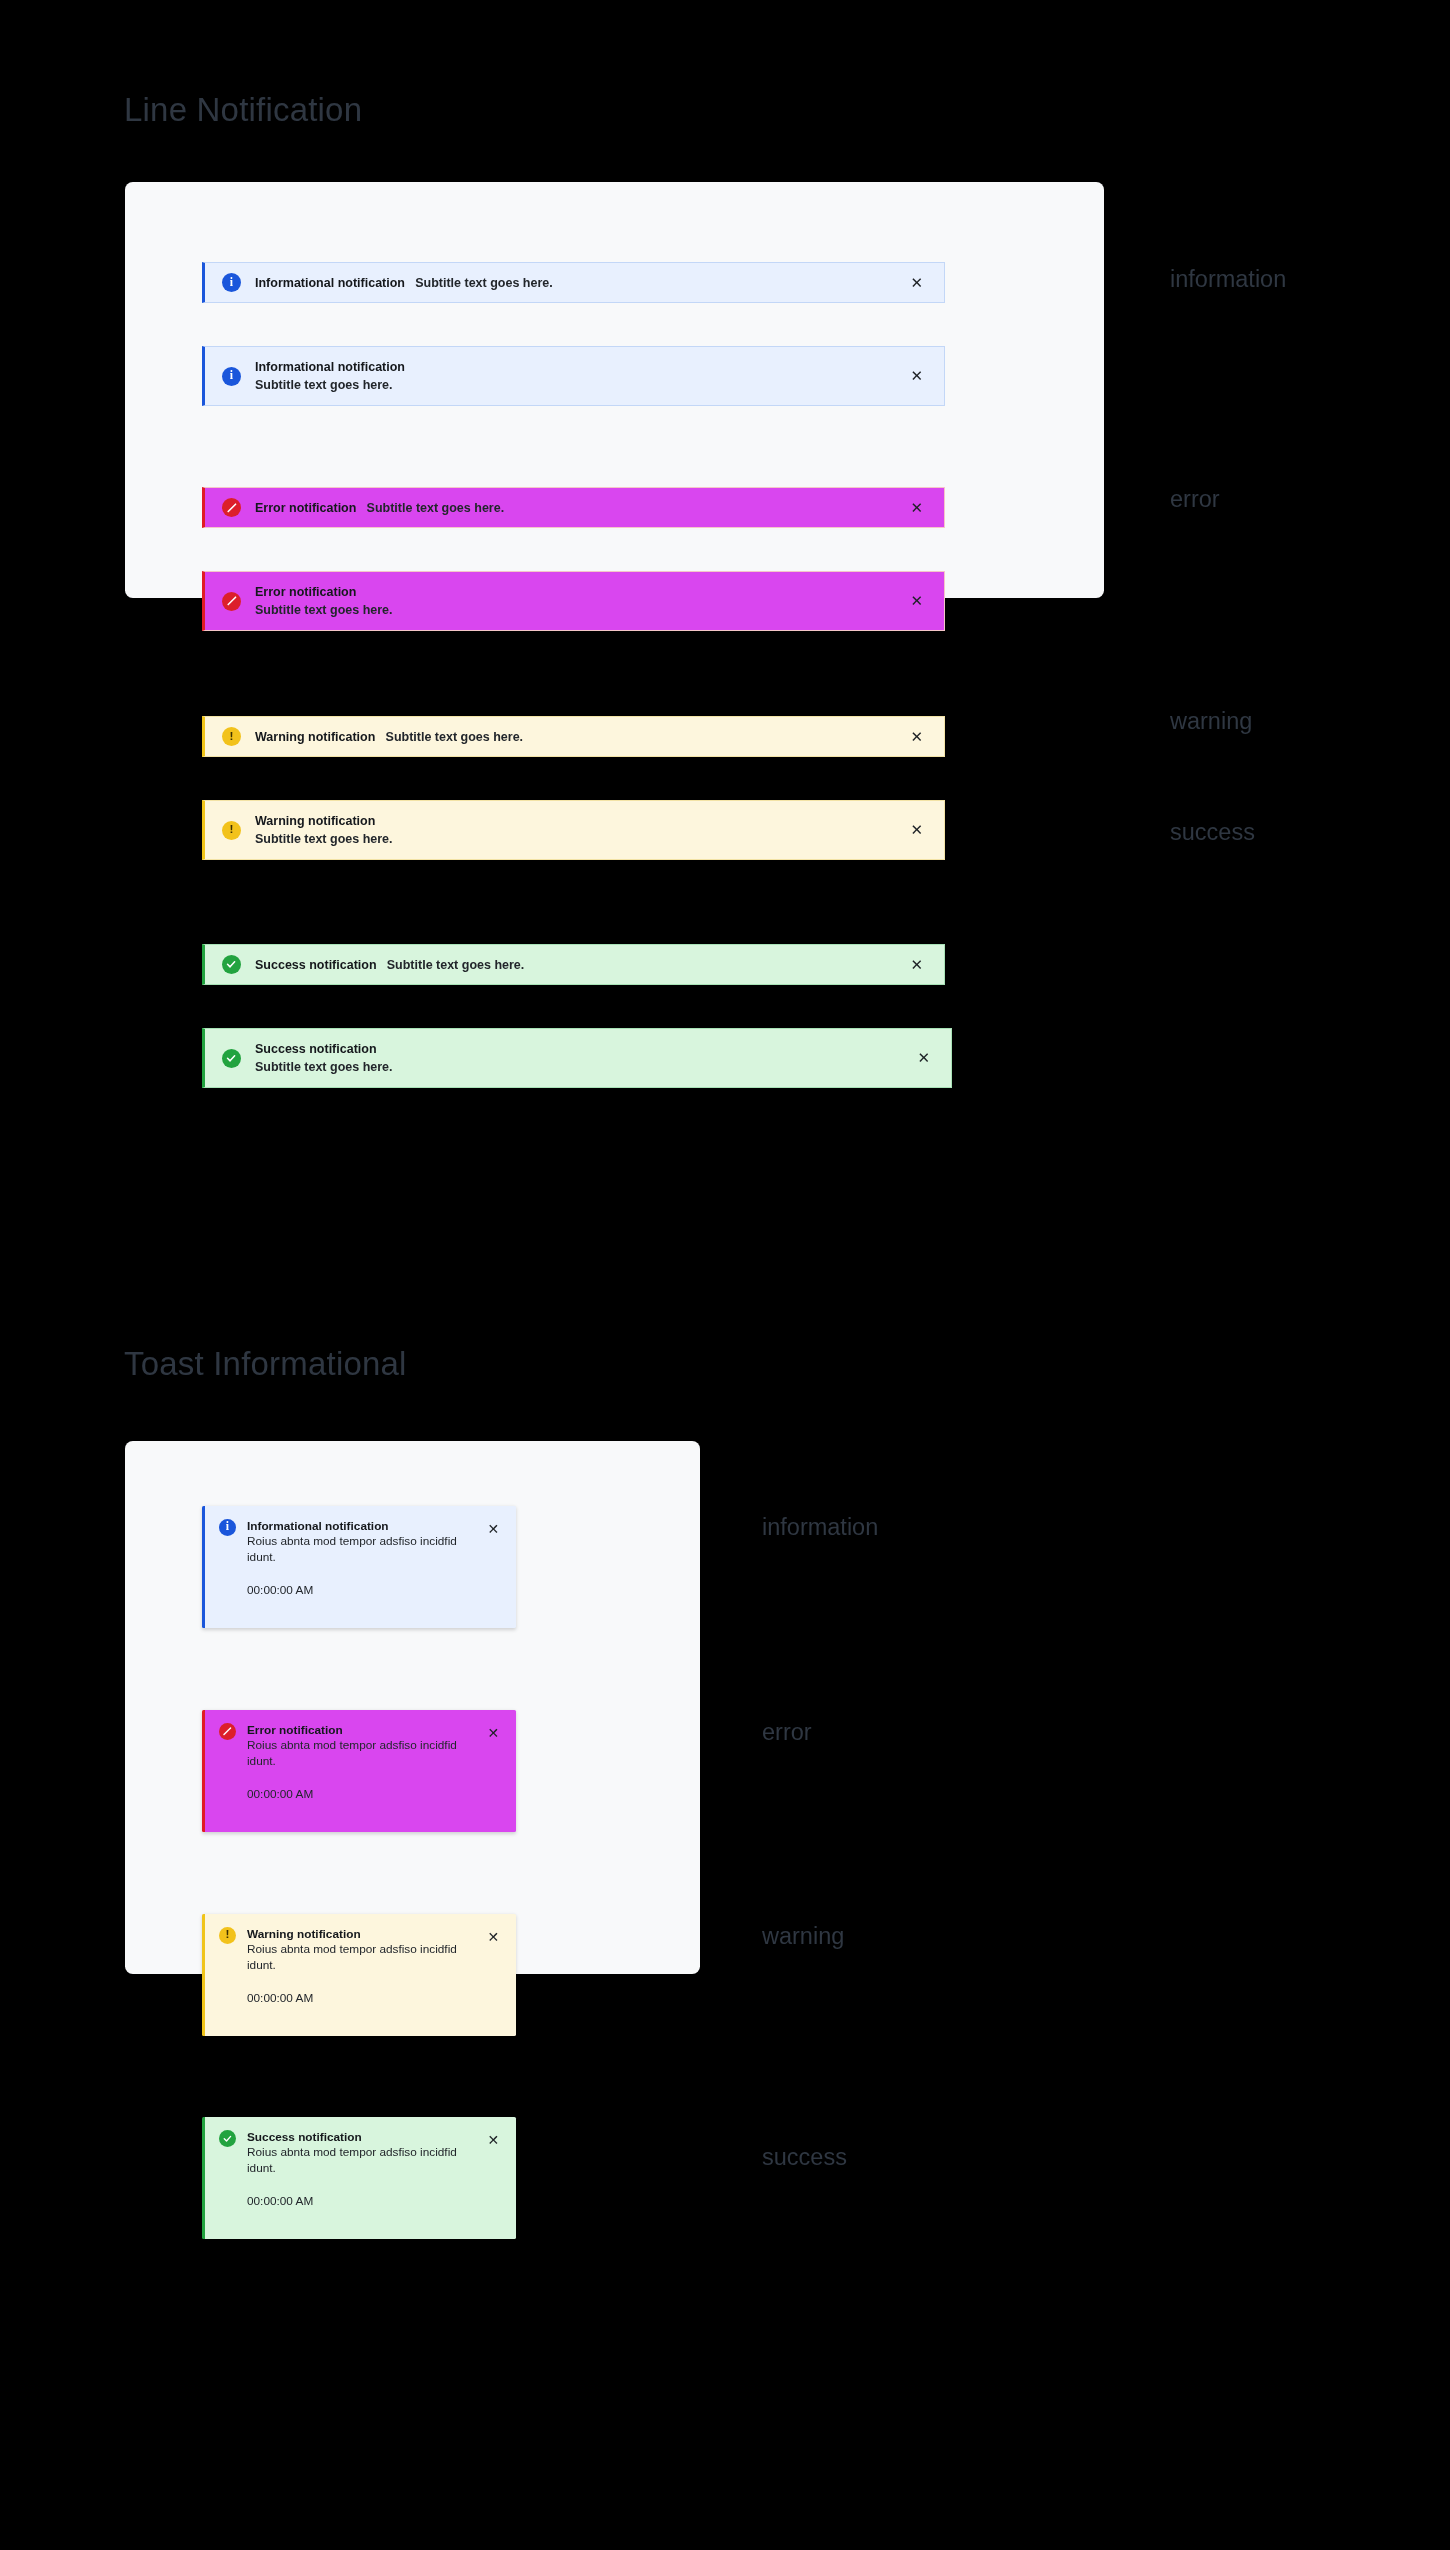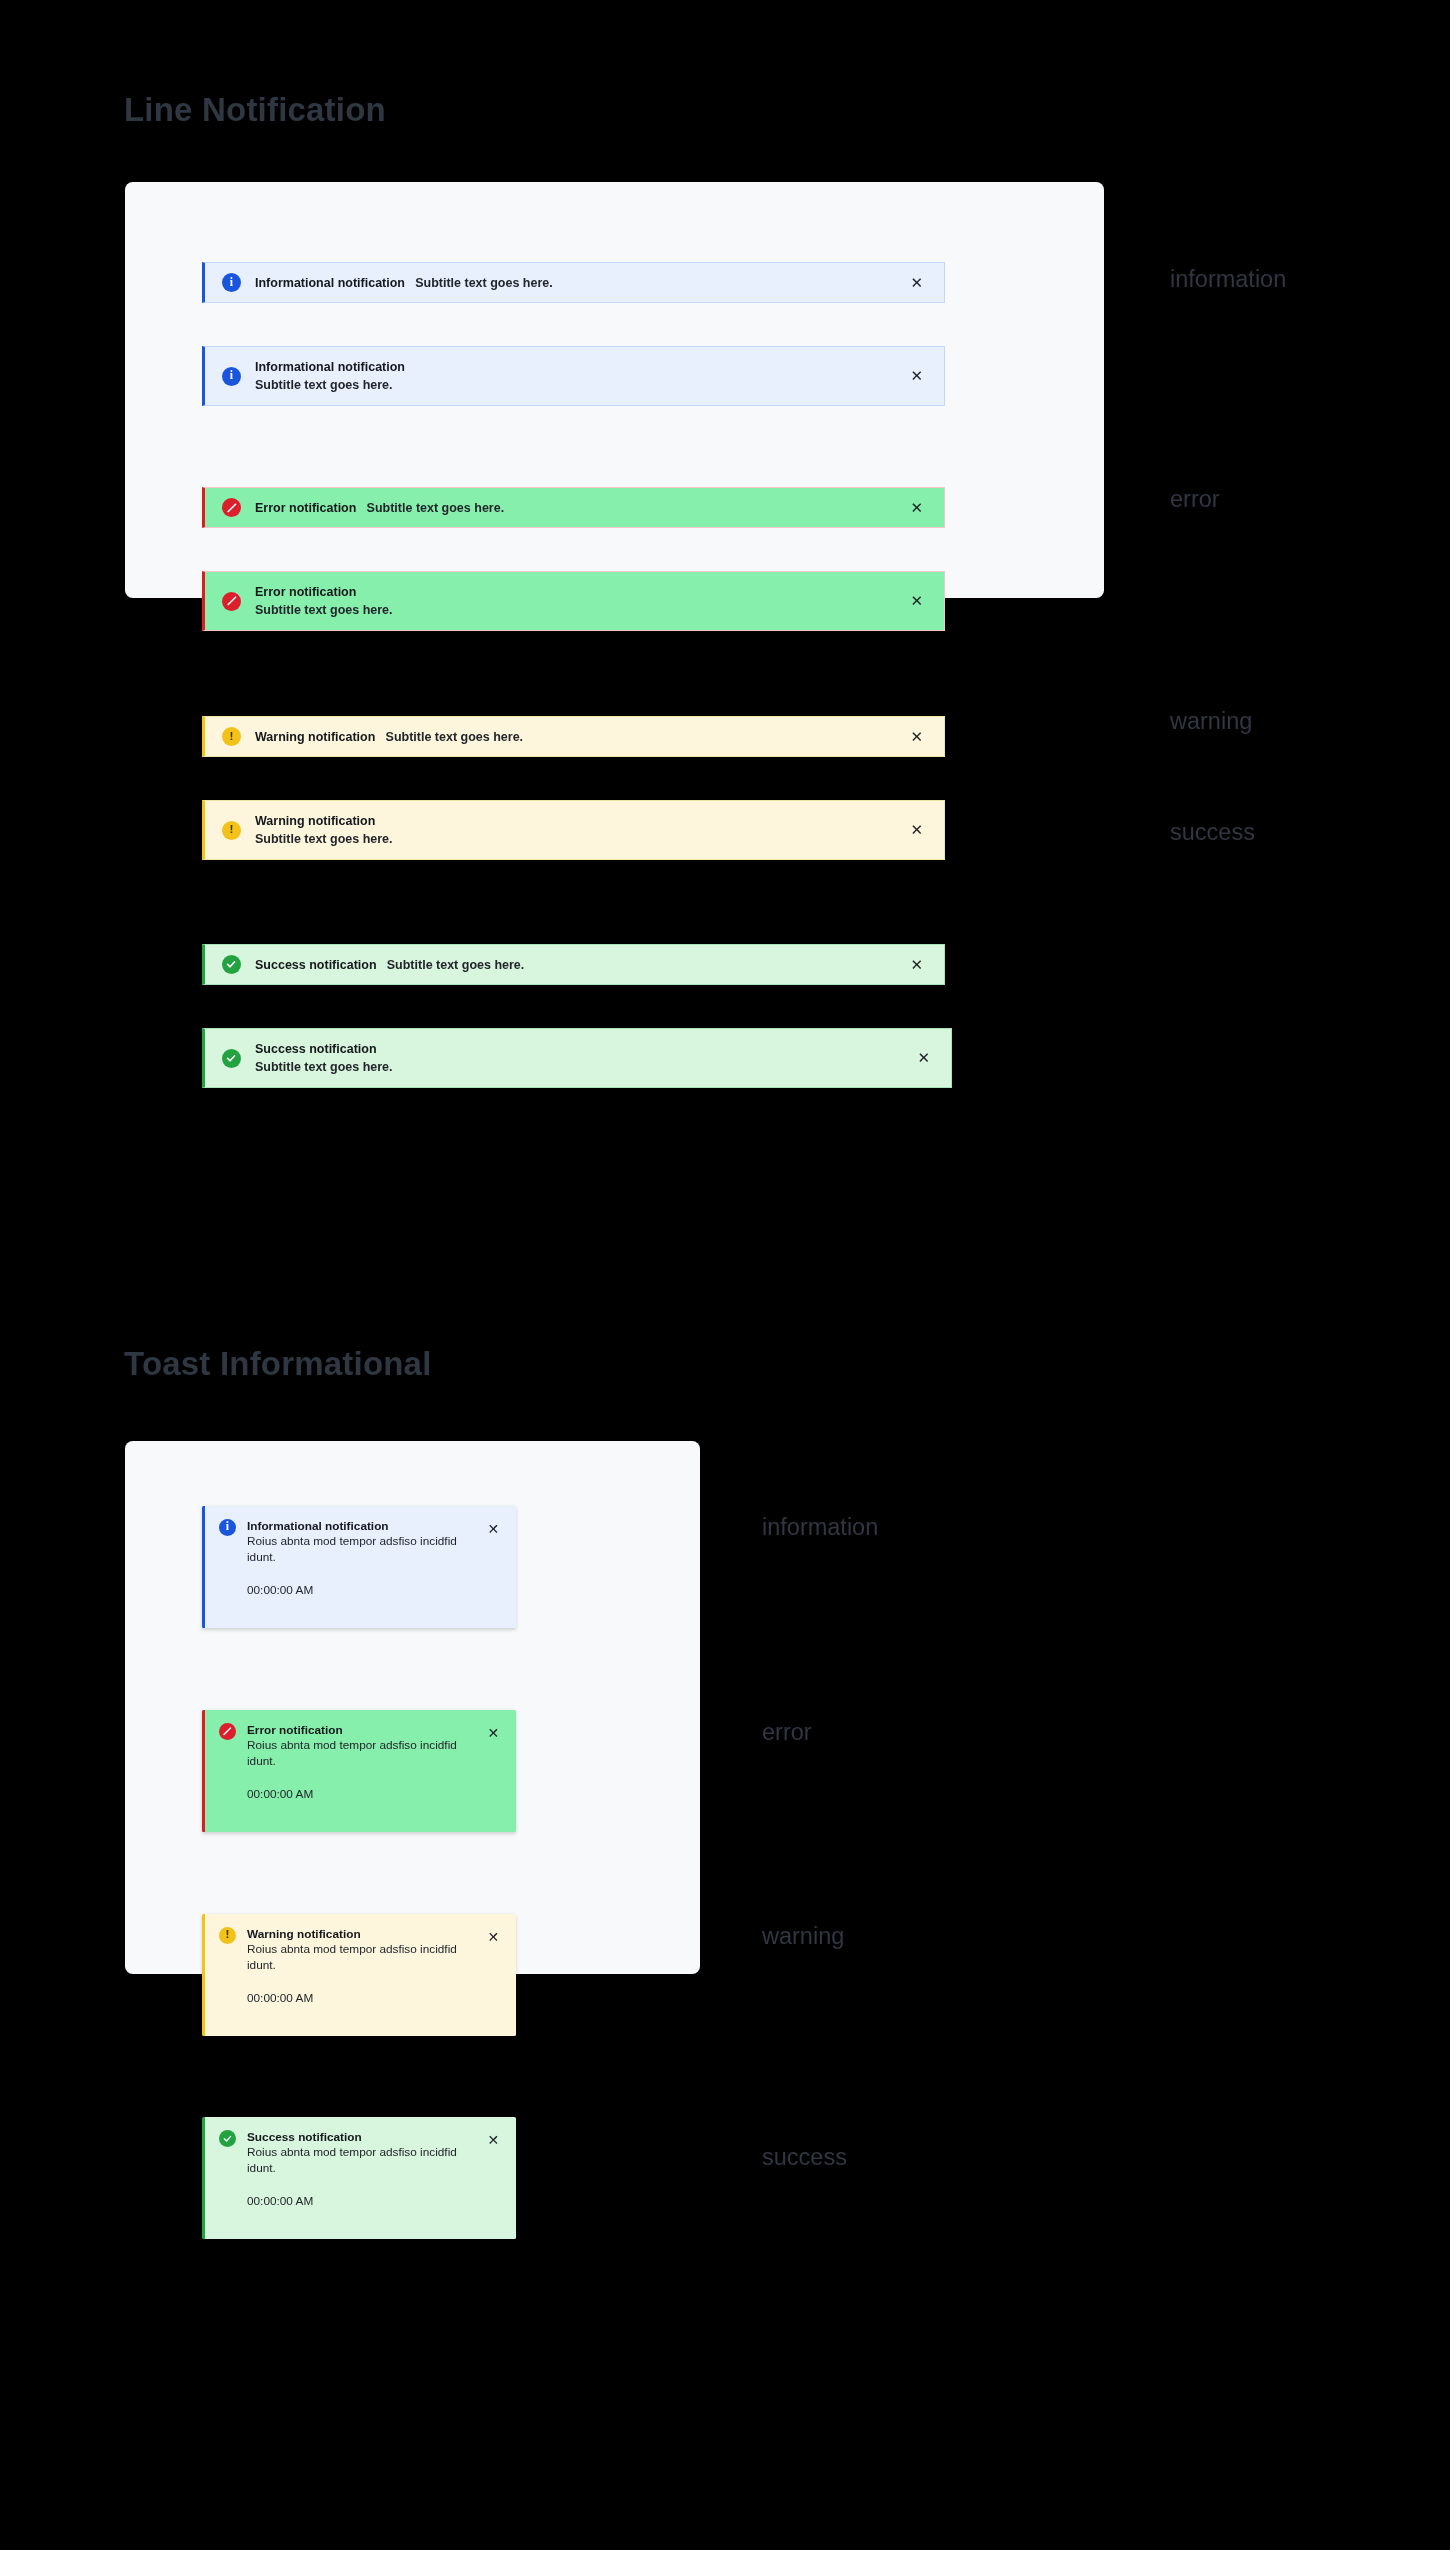--- a/index.html
+++ b/index.html
@@ -12,21 +12,21 @@
     font-family: "Liberation Sans", sans-serif;
     -webkit-font-smoothing: antialiased;
   }
 
   .page { position: relative; width: 1451px; height: 2550px; overflow: hidden; }
 
   
   .section-title {
     position: absolute;
     font-size: 33px;
-    font-weight: 700;
+    font-weight: 400;
     color: #2f3742;
     letter-spacing: 0.2px;
     white-space: nowrap;
   }
   #line-title  { left: 124px; top: 91px; }
   #toast-title { left: 124px; top: 1345px; }
 
   
   .panel {
     position: absolute;
@@ -112,21 +112,21 @@
   }
   .toast .t-time {
     font-size: 11.8px; font-weight: 400; color: #22262b;
     margin-top: 18px;
   }
   .toast .close-x { font-size: 14px; color: #1d2125; }
 
   
   .t-info    { background: #e8f0fe; border-left-color: #1a56db;
                border-top-color: #c3d7f7; border-right-color: #c3d7f7; border-bottom-color: #c3d7f7; }
-  .t-error   { background: #86efac; border-left-color: #e01b24;
+  .t-error   { background: #d946ef; border-left-color: #e01b24;
                border-top-color: #f5c6c8; border-right-color: #f5c6c8; border-bottom-color: #f5c6c8; }
   .t-warning { background: #fdf6dd; border-left-color: #f0c419;
                border-top-color: #f3e3a6; border-right-color: #f3e3a6; border-bottom-color: #f3e3a6; }
   .t-success { background: #d8f5dd; border-left-color: #22a33f;
                border-top-color: #a8e2b6; border-right-color: #a8e2b6; border-bottom-color: #a8e2b6; }
 
   
   .badge {
     width: 100%; height: 100%;
     border-radius: 50%;

